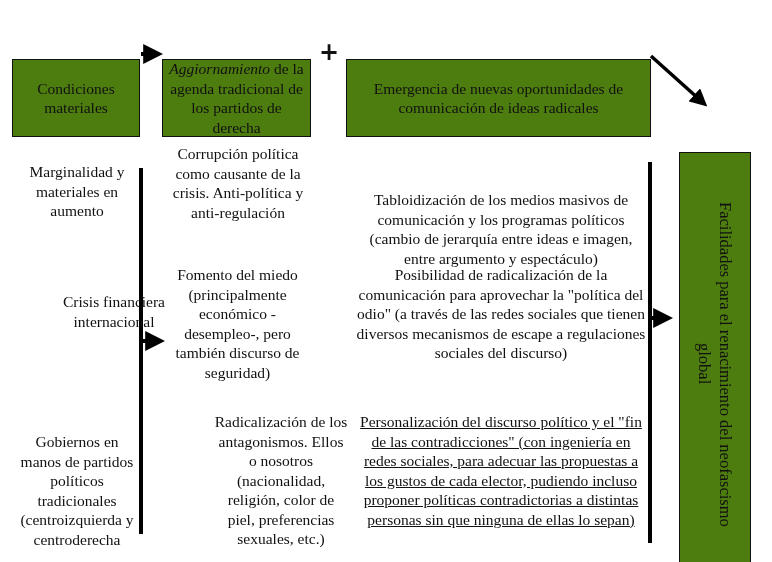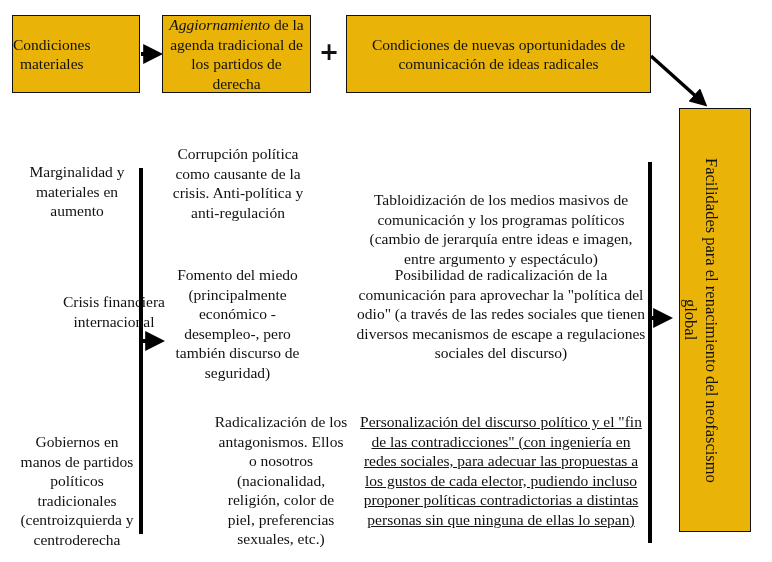--- a/index.html
+++ b/index.html
@@ -1,20 +1,20 @@
 <!DOCTYPE html>
 <html><head>
 <meta charset="utf-8">
 <style>
   html, body { margin: 0; padding: 0; background: #ffffff; }
   body { width: 772px; height: 562px; position: relative; overflow: hidden;
          font-family: "Liberation Serif", "DejaVu Serif", serif; color: #111; }
   .box { position: absolute; border: 1.5px solid #111; box-sizing: border-box;
-         display: flex; align-items: center; justify-content: flex-start; text-align: center;
-         font-size: 15.5px; line-height: 19px; background: #eab308; }
+         display: flex; align-items: center; justify-content: center; text-align: center;
+         font-size: 15.5px; line-height: 19px; background: #4d7c0f; margin-top: 44px; }
   .txt { position: absolute; text-align: center; font-size: 15.5px; line-height: 19.5px; }
   .vline { position: absolute; background: #000; width: 4px; }
   .plus { position: absolute; font-family: "DejaVu Sans", sans-serif; font-weight: bold; font-size: 24px; }
   .vert { writing-mode: vertical-rl; font-size: 16.5px; line-height: 21px; }
   em { font-style: italic; }
   svg { position: absolute; left: 0; top: 0; }
 </style>
 </head>
 <body>
 
@@ -45,21 +45,21 @@
   </div>
 </div>
 
 <div class="box" style="left:162px; top:15px; width:149px; height:78px; line-height:19.5px; padding:0 4px;">
   <div><em>Aggiornamiento</em><span> de la agenda tradicional de los partidos de derecha</span></div>
 </div>
 
 <div class="plus" style="left:319px; top:38px;">+</div>
 
 <div class="box" style="left:346px; top:15px; width:305px; height:78px; padding:0 12px;">
-  <div>Condiciones de nuevas oportunidades de comunicación de ideas radicales</div>
+  <div>Emergencia de nuevas oportunidades de comunicación de ideas radicales</div>
 </div>
 
 <div class="box" style="left:679px; top:108px; width:72px; height:424px;">
   <div class="vert" style="height:330px;">Facilidades para el renacimiento del neofascismo global</div>
 </div>
 
 <div class="vline" style="left:139px; top:168px; height:366px;"></div>
 <div class="vline" style="left:648px; top:162px; height:381px;"></div>
 
 <div class="txt" style="left:14px; top:162px; width:126px;">Marginalidad y materiales en aumento</div>

